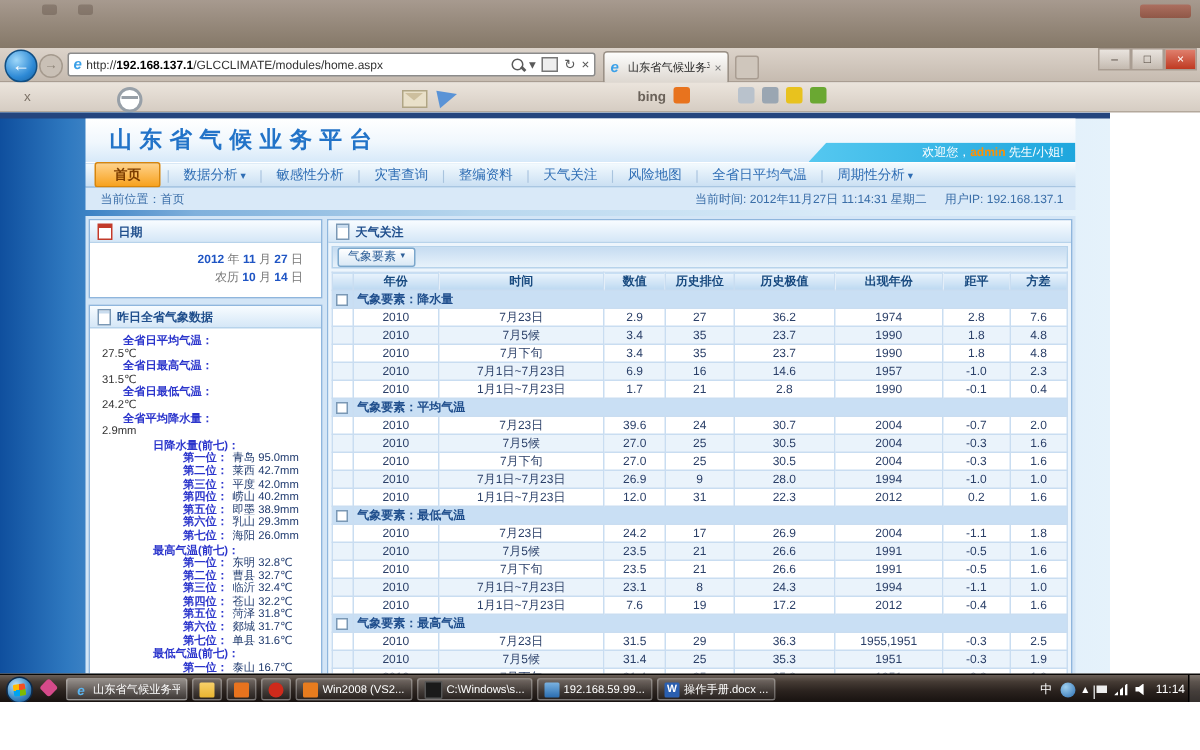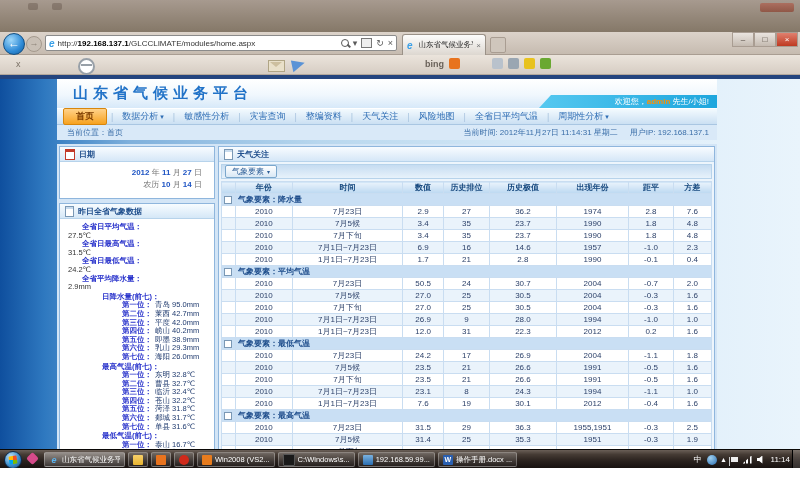--- a/index.html
+++ b/index.html
@@ -52,21 +52,21 @@
     border-left:6px solid transparent;border-right:6px solid transparent;border-top:5px solid #cdbf9e;width:0;}
   .plane-ic{position:absolute;left:292px;top:4px;width:0;height:0;border-left:13px solid #5a93d6;
     border-top:5px solid transparent;border-bottom:7px solid transparent;transform:rotate(-12deg);}
   .cmd-right{position:absolute;left:425px;top:3px;display:flex;align-items:center;gap:5px;}
   .bing-label{font-size:9px;color:#6a625a;font-weight:bold;}
   .sq{width:11px;height:11px;border-radius:2px;}
   .sq.orange{background:#e8731e;} .sq.grey1{background:#b9c2cc;} .sq.grey2{background:#9aa6b2;}
   .sq.yellow{background:#e8c21e;} .sq.green{background:#6aa832;}
 
   
-  .page{position:absolute;left:0;top:75px;width:800px;height:374px;overflow:hidden;
+  .page{position:absolute;left:0;top:75px;width:740px;height:374px;overflow:hidden;
     background:linear-gradient(90deg,#0f4f9e 0px,#2f79c0 45px,#7fb0dc 130px,#b8d7ee 320px,#d9ebf8 560px,#e9f4fc 800px);}
   .page-topbar{position:absolute;left:0;top:0;width:800px;height:4px;background:#24457e;}
   .container{position:absolute;left:57px;top:4px;width:660px;bottom:0;}
 
   .site-header{position:relative;height:29px;background:linear-gradient(180deg,#ffffff,#f0f7fd 55%,#d7e9f9);}
   .site-title{position:absolute;left:16px;top:5px;font-size:15px;font-weight:bold;color:#2273c8;letter-spacing:5px;}
   .welcome{position:absolute;right:0;bottom:0;height:13px;width:178px;line-height:13px;
     background:linear-gradient(90deg,#55c8f0,#1ea6dd);clip-path:polygon(12px 0,100% 0,100% 100%,0 100%);
     color:#fff;font-size:8px;text-align:right;padding-right:8px;box-sizing:border-box;}
   .welcome .user{color:#ff9000;font-weight:bold;}
@@ -105,21 +105,21 @@
   .w-section{color:#2b35cc;font-weight:bold;margin-left:36px;margin-top:1px;}
   .w-rank{display:flex;margin-left:56px;}
   .w-rank-label{color:#2b35cc;font-weight:bold;flex:none;}
   .w-rank-value{color:#1f3a6e;margin-left:3px;text-align:center;}
 
   .main-panel{flex:1;min-height:340px;background:#fff;}
   .main-body{padding:2px;background:#edf5fc;}
   .toolbar{height:15px;background:linear-gradient(180deg,#c6dcf1,#e7f2fb);border:1px solid #b7d3eb;
     display:flex;align-items:center;padding:0 3px;margin-bottom:2px;box-sizing:border-box;}
   .el-btn{font-size:8px;color:#2e5f98;background:linear-gradient(180deg,#ffffff,#d9e8f5);
-    border:1px solid #7ba7cc;border-radius:2px;padding:0 6px;height:11px;line-height:10px;display:flex;align-items:center;gap:3px;}
+    border:1px solid #7ba7cc;border-radius:2px;padding:0 6px;height:11px;line-height:10px;display:flex;align-items:flex-start;gap:3px;}
   .el-caret{font-size:6px;}
 
   table.data{width:100%;table-layout:fixed;border-collapse:collapse;background:#fff;}
   table.data th,table.data td{border:1px solid #c9ddf1;height:11px;line-height:11px;font-size:8px;
     padding:0 2px;text-align:center;overflow:hidden;white-space:nowrap;}
   table.data thead th{background:linear-gradient(180deg,#e9f3fc,#bcd8f1);color:#17497f;font-weight:bold;}
   tr.group-row td{background:#c9dff4;color:#1f4e8c;font-weight:bold;text-align:left;}
   tr.odd{background:#fff;} tr.even{background:#eaf3fb;}
   tr.odd td,tr.even td{color:#2a3f68;}
   .checkbox{display:inline-block;width:6px;height:6px;background:#fff;border:1px solid #7a98b5;vertical-align:middle;}
@@ -456,21 +456,21 @@
                     <td>0.4</td>
                   </tr>
                   <tr class="group-row">
                     <td><span class="checkbox"></span></td>
                     <td colspan="8" class="group-label">气象要素：平均气温</td>
                   </tr>
                   <tr class="odd">
                     <td></td>
                     <td>2010</td>
                     <td>7月23日</td>
-                    <td>50.5</td>
+                    <td>39.6</td>
                     <td>24</td>
                     <td>30.7</td>
                     <td>2004</td>
                     <td>-0.7</td>
                     <td>2.0</td>
                   </tr>
                   <tr class="even">
                     <td></td>
                     <td>2010</td>
                     <td>7月5候</td>
@@ -561,21 +561,21 @@
                     <td>1994</td>
                     <td>-1.1</td>
                     <td>1.0</td>
                   </tr>
                   <tr class="odd">
                     <td></td>
                     <td>2010</td>
                     <td>1月1日~7月23日</td>
                     <td>7.6</td>
                     <td>19</td>
-                    <td>30.1</td>
+                    <td>17.2</td>
                     <td>2012</td>
                     <td>-0.4</td>
                     <td>1.6</td>
                   </tr>
                   <tr class="group-row">
                     <td><span class="checkbox"></span></td>
                     <td colspan="8" class="group-label">气象要素：最高气温</td>
                   </tr>
                   <tr class="odd">
                     <td></td>

